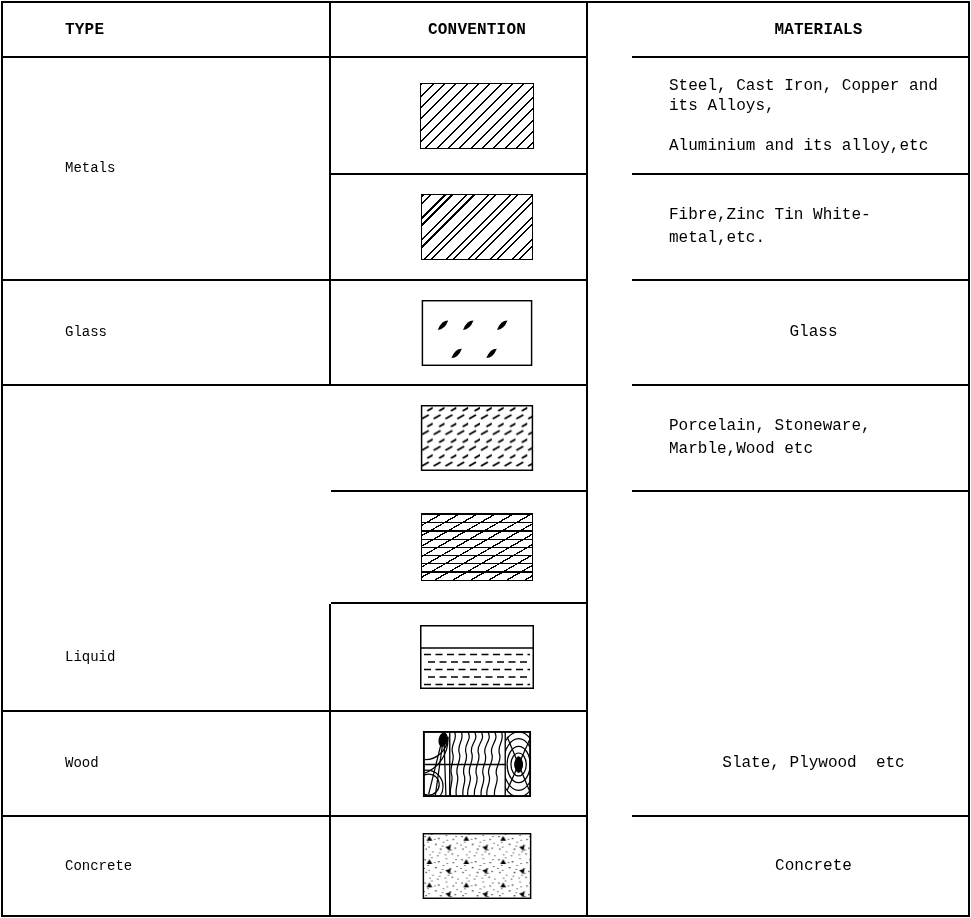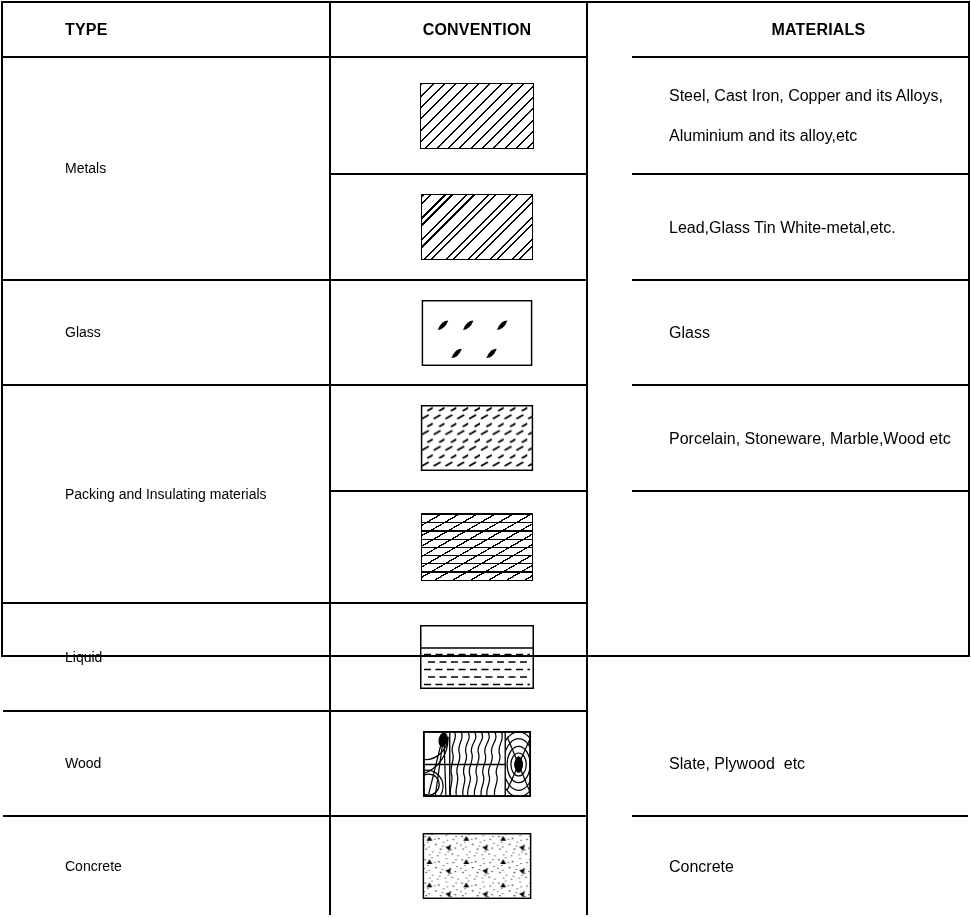--- a/index.html
+++ b/index.html
@@ -1,34 +1,35 @@
 <!DOCTYPE html>
 <html><head>
 <meta charset="utf-8">
 <style>
   * { margin:0; padding:0; box-sizing:border-box; }
   html,body { width:971px; height:918px; background:#ffffff; font-family:"Liberation Sans", sans-serif; color:#000; }
   .table {
     position:absolute; left:1px; top:1px;
-    width:969px; height:656px;
+    width:969px; height:916px;
     border:2px solid #000;
     display:grid;
     grid-template-columns:328px 257px 380px;
     grid-template-rows:55px 117px 106px 105px 106px 112px 108px 105px 98px;
     background:#fff;
+    font-family:Liberation Mono, monospace;
   }
   .cell { border-right:2px solid #000; border-bottom:2px solid #000; display:flex; align-items:center;padding-left:37px; }
   .no-r { border-right:none;margin-left:44px; }
   .no-b { border-bottom:none; }
   .hcell { justify-content:center; font-weight:bold; font-size:16px; letter-spacing:0.2px; }
   .hcell.left { justify-content:flex-start; padding-left:62px; }
   .typecell { padding-left:62px; font-size:14px; }
   .typecell .tlabel { max-width:215px; line-height:23px; }
   .convcell { justify-content:center; }
-  .matcell { padding-left:37px; padding-right:10px; font-size:16px; }
+  .matcell { padding-left:37px; padding-right:10px; font-size:16px;justify-content:center; }
   .mat-text { white-space:pre-wrap; line-height:23px; }
   .lh20 { line-height:20px; }
   
   .r1 { grid-row:1; } .r2 { grid-row:2; } .r3 { grid-row:3; } .r4 { grid-row:4; }
   .r5 { grid-row:5; } .r6 { grid-row:6; } .r7 { grid-row:7; } .r8 { grid-row:8; } .r9 { grid-row:9; }
   .c1 { grid-column:1; } .c2 { grid-column:2; } .c3 { grid-column:3; }
   .span2a { grid-row:2 / span 2; }
   .span2b { grid-row:5 / span 2; }
   
   .swatch { width:114px; height:66px; border:1.5px solid #000; }
@@ -60,23 +61,20 @@
   </div>
   <div class="cell hcell no-r r1 c3">
     <span>MATERIALS</span>
   </div>
 
   <div class="cell typecell span2a c1">
     <span class="tlabel">Metals</span>
   </div>
   <div class="cell typecell r4 c1">
     <span class="tlabel">Glass</span>
-  </div>
-  <div class="cell typecell span2b c1">
-    <span class="tlabel">Packing and Insulating materials</span>
   </div>
   <div class="cell typecell r7 c1">
     <span class="tlabel">Liquid</span>
   </div>
   <div class="cell typecell r8 c1">
     <span class="tlabel">Wood</span>
   </div>
   <div class="cell typecell no-b r9 c1">
     <span class="tlabel">Concrete</span>
   </div>
@@ -222,21 +220,21 @@
       <rect x="0.75" y="0.75" width="110.5" height="66.5" fill="none" stroke="#000" stroke-width="1.5"></rect>
     </svg>
   </div>
 
   <div class="cell matcell no-r r2 c3">
     <span class="mat-text lh20">Steel, Cast Iron, Copper and its Alloys,
 
 Aluminium and its alloy,etc</span>
   </div>
   <div class="cell matcell no-r r3 c3">
-    <span class="mat-text">Lead,Glass Tin White-metal,etc.</span>
+    <span class="mat-text">Fibre,Zinc Tin White-metal,etc.</span>
   </div>
   <div class="cell matcell no-r r4 c3">
     <span class="mat-text">Glass</span>
   </div>
   <div class="cell matcell no-r r5 c3">
     <span class="mat-text">Porcelain, Stoneware, Marble,Wood etc</span>
   </div>
   <div class="cell matcell no-r r8 c3">
     <span class="mat-text">Slate, Plywood  etc</span>
   </div>

